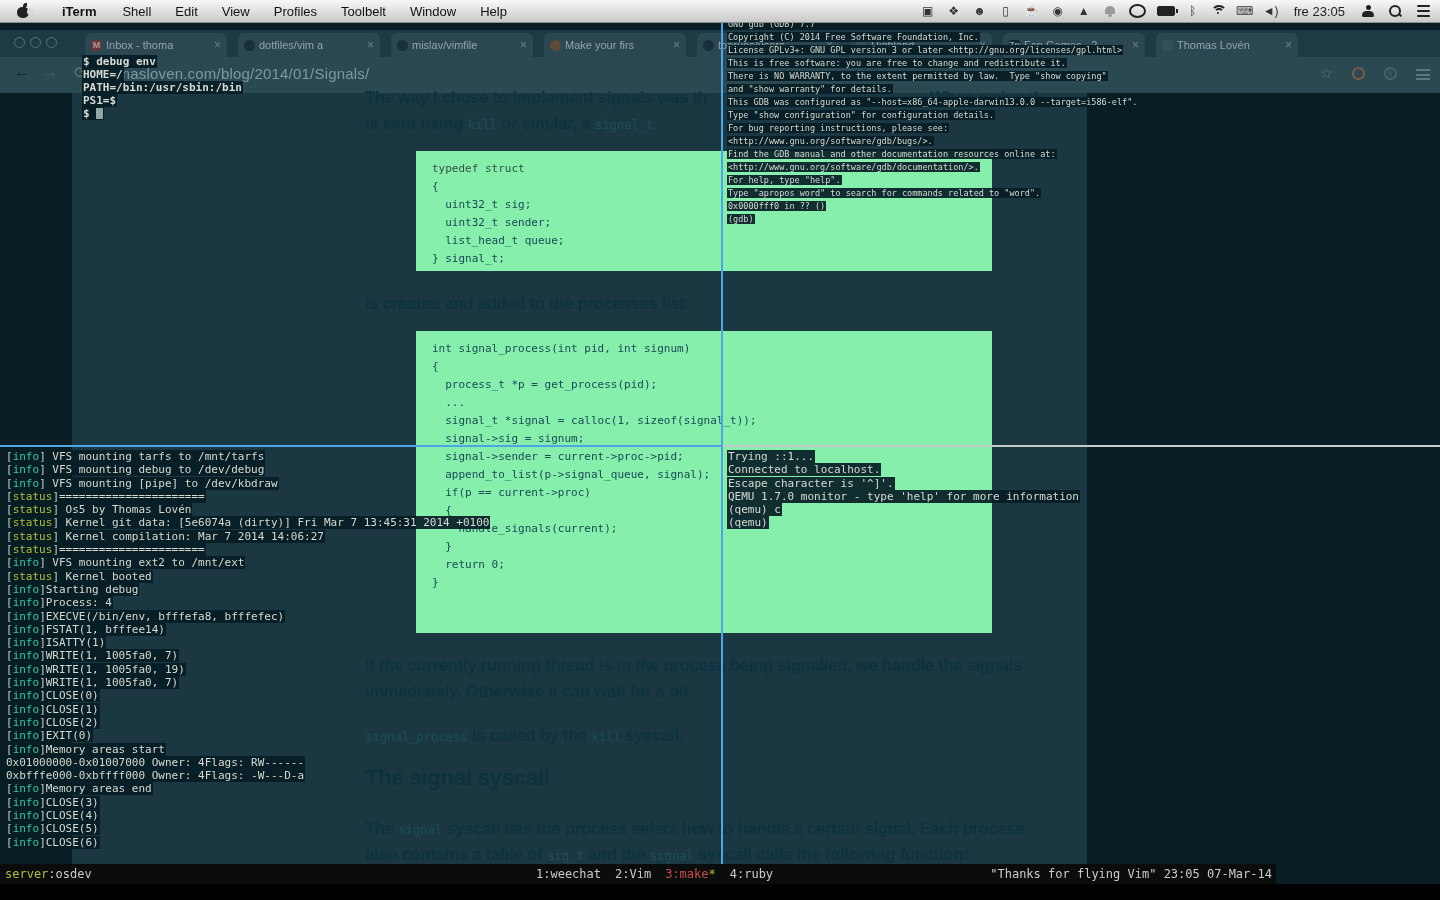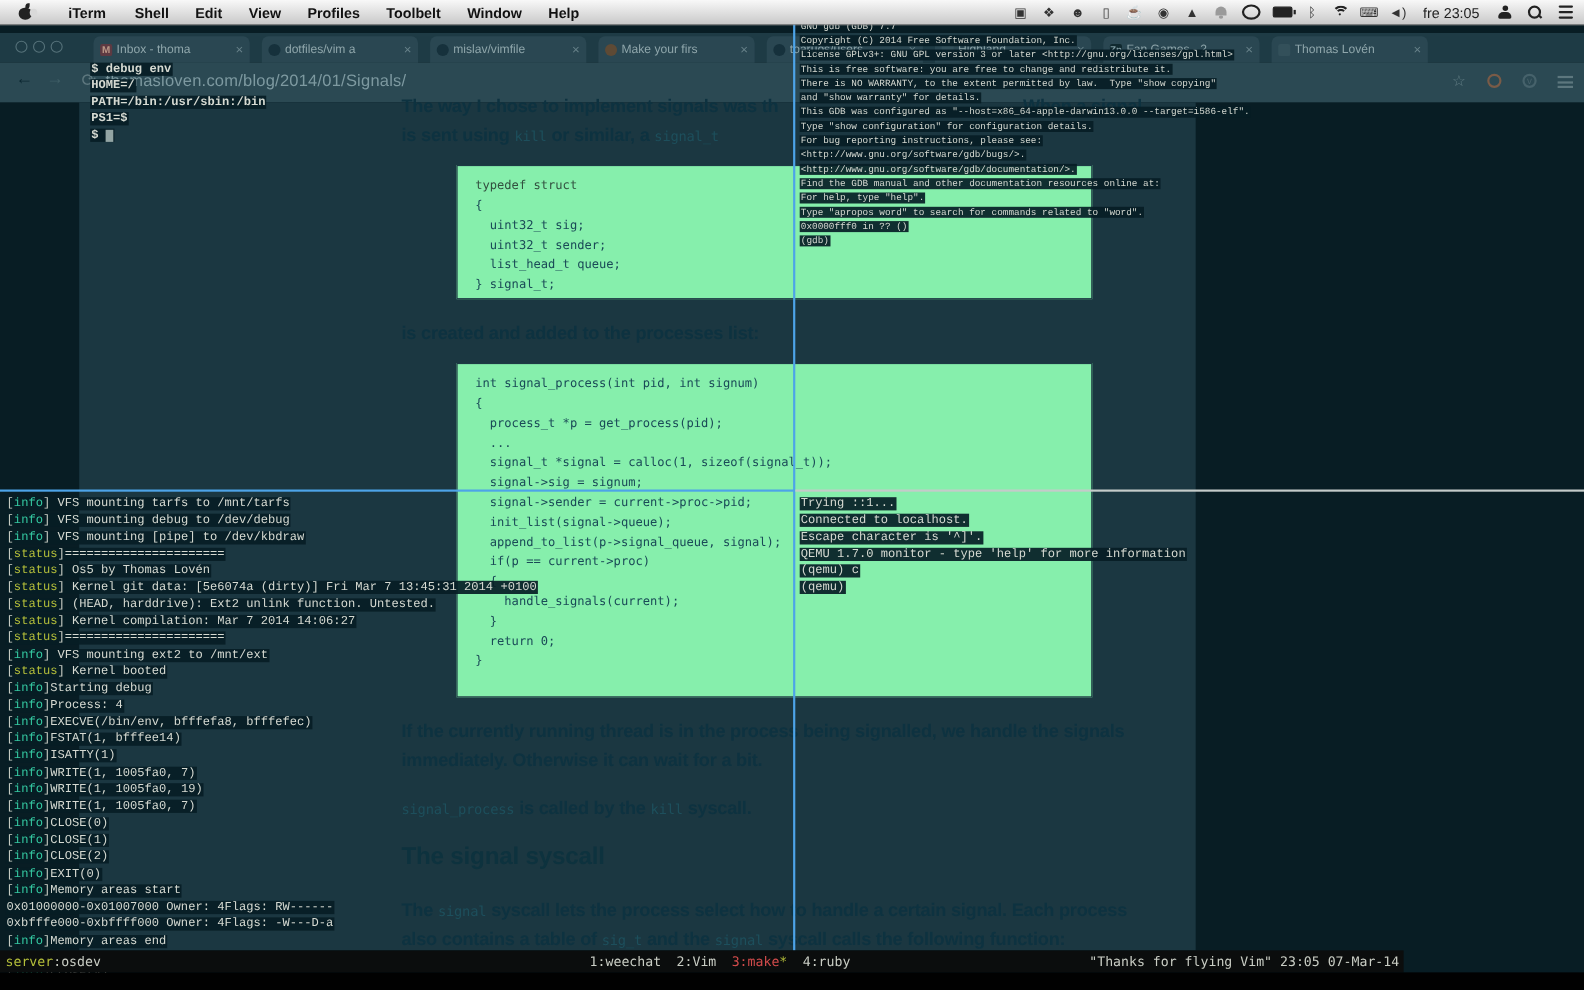--- a/index.html
+++ b/index.html
@@ -9,21 +9,21 @@
 
   
   #menubar{left:0;top:0;width:1440px;height:22px;z-index:50;
     background:linear-gradient(#f8f8f8,#c9c9c9);border-bottom:1px solid #8e8e8e;
     font-family:"Liberation Sans",sans-serif;font-size:13px;color:#111;
     display:flex;align-items:center;}
   .apple{position:relative;width:14px;height:14px;margin:0 18px 0 16px;}
   .apple .body{position:absolute;left:1px;top:3px;width:12px;height:11px;background:#222;border-radius:45% 45% 48% 48%;}
   .apple .bite{position:absolute;right:-4px;top:4px;width:7px;height:7px;background:#d9d9d9;border-radius:50%;}
   .apple .leaf{position:absolute;left:7px;top:-1px;width:4px;height:5px;background:#222;border-radius:70% 0 70% 0;}
-  .menu-item{padding:0 12px;font-weight:700;}
+  .menu-item{padding:0 12px;font-weight:400;}
   .menu-item.app{font-weight:700;padding:0 14px;}
   #menu-status{margin-left:auto;display:flex;align-items:center;color:#222;}
   .sico{width:26px;text-align:center;font-size:12px;color:#333;position:relative;height:22px;line-height:22px;}
   .clock{font-size:13px;padding:0 10px;white-space:nowrap;}
   
   .i-person{width:12px;height:12px;margin:5px 7px;position:relative;}
   .i-person:before{content:"";position:absolute;left:3.5px;top:0;width:5px;height:5px;border-radius:50%;background:#222;}
   .i-person:after{content:"";position:absolute;left:0;top:5.5px;width:12px;height:6px;border-radius:6px 6px 2px 2px;background:#222;}
   .i-search{width:12px;height:12px;margin:5px 8px;position:relative;}
   .i-search:before{content:"";position:absolute;left:0;top:0;width:8px;height:8px;border:2px solid #222;border-radius:50%;}
@@ -73,21 +73,21 @@
   .codeline{white-space:pre;font:11px/18px "DejaVu Sans Mono",monospace;color:#1a4a57;}
   #code1 .codeline:first-child{color:#32503f;}
   .ptext{position:absolute;z-index:2;font-family:"Liberation Sans",sans-serif;font-weight:700;
      font-size:16.5px;line-height:26px;color:#0d3240;letter-spacing:-.2px;white-space:nowrap;}
   .ptext code{font:12.5px "DejaVu Sans Mono",monospace;font-weight:400;color:#1d4f5c;text-align:right;}
   #pageh2{font-size:22px;color:#0d323e;}
 
   
   .pane{z-index:3;}
   .tl{white-space:pre;font:11px/13.3px "DejaVu Sans Mono",monospace;color:#d6dad2;}
-  .tl .tbg{background:rgba(6,29,37,.92);padding:0 1px;font-family:Liberation Mono, monospace;}
+  .tl .tbg{background:rgba(6,29,37,.92);padding:0 1px;}
   #pane-gdb .tl{font:8.5px/13px "DejaVu Sans Mono",monospace;}
   #pane-shell .tl{font-weight:700;line-height:13px;}
   .brk{color:#c9cdc4;}
   .tag-info{color:#35c9a2;}
   .tag-status{color:#b4be3a;}
   .cursor{display:inline-block;width:6.6px;height:11px;background:#93a5a4;vertical-align:-1px;}
 
   
   .divider{z-index:6;}
   #div-v{left:721px;top:22px;width:2px;height:842px;background:#4da4e8;}
@@ -217,21 +217,20 @@
   <div class="ptext" style="left:365px;top:290px"><span>is created and added to the processes list:</span></div>
 
   <div id="code2" class="codeblock" style="left:415px;top:330px;width:578px;height:304px">
       <div class="codeline">int signal_process(int pid, int signum)</div>
       <div class="codeline">{</div>
       <div class="codeline">  process_t *p = get_process(pid);</div>
       <div class="codeline">  ...</div>
       <div class="codeline">  signal_t *signal = calloc(1, sizeof(signal_t));</div>
       <div class="codeline">  signal-&gt;sig = signum;</div>
       <div class="codeline">  signal-&gt;sender = current-&gt;proc-&gt;pid;</div>
-      <div class="codeline">  init_list(signal-&gt;queue);</div>
       <div class="codeline">  append_to_list(p-&gt;signal_queue, signal);</div>
       <div class="codeline"></div>
       <div class="codeline">  if(p == current-&gt;proc)</div>
       <div class="codeline">  {</div>
       <div class="codeline">    handle_signals(current);</div>
       <div class="codeline">  }</div>
       <div class="codeline">  return 0;</div>
       <div class="codeline">}</div>
     </div>
 
@@ -253,35 +252,34 @@
       <div class="tl"><span class="tbg">GNU gdb (GDB) 7.7</span></div>
       <div class="tl"><span class="tbg">Copyright (C) 2014 Free Software Foundation, Inc.</span></div>
       <div class="tl"><span class="tbg">License GPLv3+: GNU GPL version 3 or later &lt;http://gnu.org/licenses/gpl.html&gt;</span></div>
       <div class="tl"><span class="tbg">This is free software: you are free to change and redistribute it.</span></div>
       <div class="tl"><span class="tbg">There is NO WARRANTY, to the extent permitted by law.  Type "show copying"</span></div>
       <div class="tl"><span class="tbg">and "show warranty" for details.</span></div>
       <div class="tl"><span class="tbg">This GDB was configured as "--host=x86_64-apple-darwin13.0.0 --target=i586-elf".</span></div>
       <div class="tl"><span class="tbg">Type "show configuration" for configuration details.</span></div>
       <div class="tl"><span class="tbg">For bug reporting instructions, please see:</span></div>
       <div class="tl"><span class="tbg">&lt;http://www.gnu.org/software/gdb/bugs/&gt;.</span></div>
+      <div class="tl"><span class="tbg">Find the GDB manual and other documentation resources online at:</span></div>
       <div class="tl"><span class="tbg">&lt;http://www.gnu.org/software/gdb/documentation/&gt;.</span></div>
-      <div class="tl"><span class="tbg">Find the GDB manual and other documentation resources online at:</span></div>
       <div class="tl"><span class="tbg">For help, type "help".</span></div>
       <div class="tl"><span class="tbg">Type "apropos word" to search for commands related to "word".</span></div>
       <div class="tl"><span class="tbg">0x0000fff0 in ?? ()</span></div>
       <div class="tl"><span class="tbg">(gdb)</span></div>
     </div>
   <div id="pane-log" class="abs pane" style="left:5px;top:450px">
       <div class="tl"><span class="tbg"><span class="brk">[</span><span class="tag-info">info</span><span class="brk">]</span> VFS mounting tarfs to /mnt/tarfs</span></div>
       <div class="tl"><span class="tbg"><span class="brk">[</span><span class="tag-info">info</span><span class="brk">]</span> VFS mounting debug to /dev/debug</span></div>
       <div class="tl"><span class="tbg"><span class="brk">[</span><span class="tag-info">info</span><span class="brk">]</span> VFS mounting [pipe] to /dev/kbdraw</span></div>
       <div class="tl"><span class="tbg"><span class="brk">[</span><span class="tag-status">status</span><span class="brk">]</span>======================</span></div>
       <div class="tl"><span class="tbg"><span class="brk">[</span><span class="tag-status">status</span><span class="brk">]</span> Os5 by Thomas Lovén</span></div>
       <div class="tl"><span class="tbg"><span class="brk">[</span><span class="tag-status">status</span><span class="brk">]</span> Kernel git data: [5e6074a (dirty)] Fri Mar 7 13:45:31 2014 +0100</span></div>
-      <div class="tl"><span class="tbg"><span class="brk">[</span><span class="tag-status">status</span><span class="brk">]</span> (HEAD, harddrive): Ext2 unlink function. Untested.</span></div>
       <div class="tl"><span class="tbg"><span class="brk">[</span><span class="tag-status">status</span><span class="brk">]</span> Kernel compilation: Mar 7 2014 14:06:27</span></div>
       <div class="tl"><span class="tbg"><span class="brk">[</span><span class="tag-status">status</span><span class="brk">]</span>======================</span></div>
       <div class="tl"><span class="tbg"><span class="brk">[</span><span class="tag-info">info</span><span class="brk">]</span> VFS mounting ext2 to /mnt/ext</span></div>
       <div class="tl"><span class="tbg"><span class="brk">[</span><span class="tag-status">status</span><span class="brk">]</span> Kernel booted</span></div>
       <div class="tl"><span class="tbg"><span class="brk">[</span><span class="tag-info">info</span><span class="brk">]</span>Starting debug</span></div>
       <div class="tl"><span class="tbg"><span class="brk">[</span><span class="tag-info">info</span><span class="brk">]</span>Process: 4</span></div>
       <div class="tl"><span class="tbg"><span class="brk">[</span><span class="tag-info">info</span><span class="brk">]</span>EXECVE(/bin/env, bfffefa8, bfffefec)</span></div>
       <div class="tl"><span class="tbg"><span class="brk">[</span><span class="tag-info">info</span><span class="brk">]</span>FSTAT(1, bfffee14)</span></div>
       <div class="tl"><span class="tbg"><span class="brk">[</span><span class="tag-info">info</span><span class="brk">]</span>ISATTY(1)</span></div>
       <div class="tl"><span class="tbg"><span class="brk">[</span><span class="tag-info">info</span><span class="brk">]</span>WRITE(1, 1005fa0, 7)</span></div>

